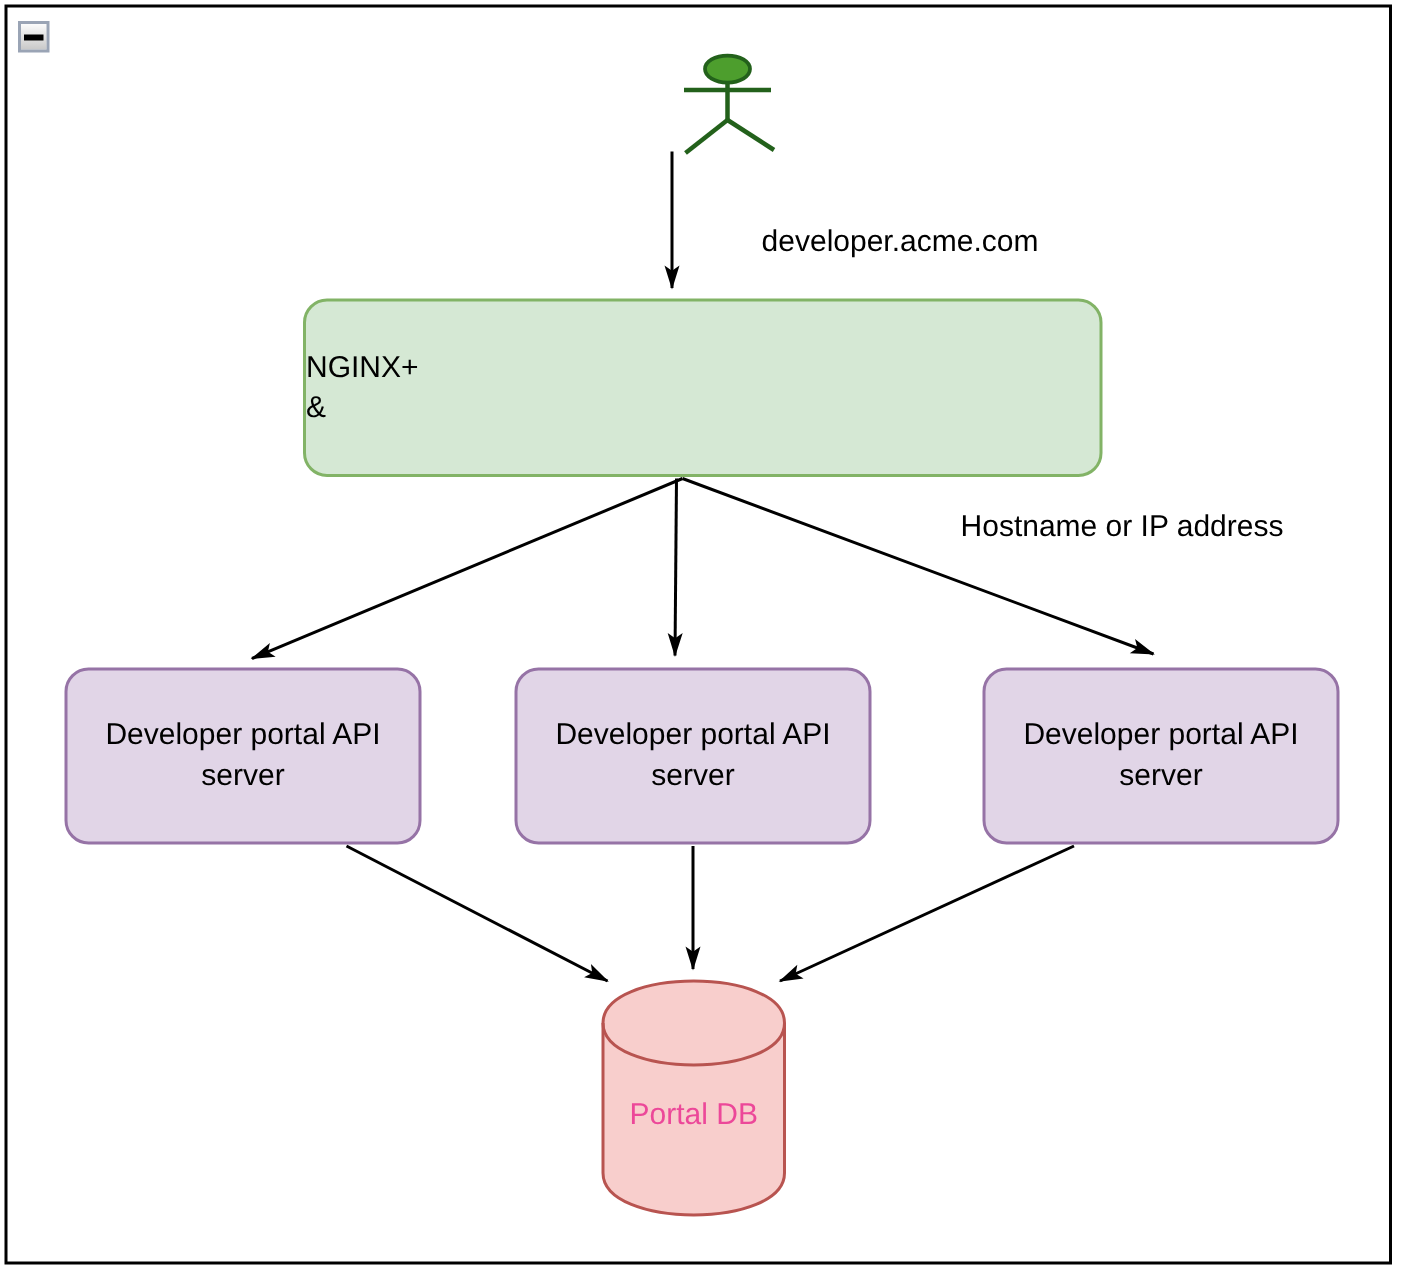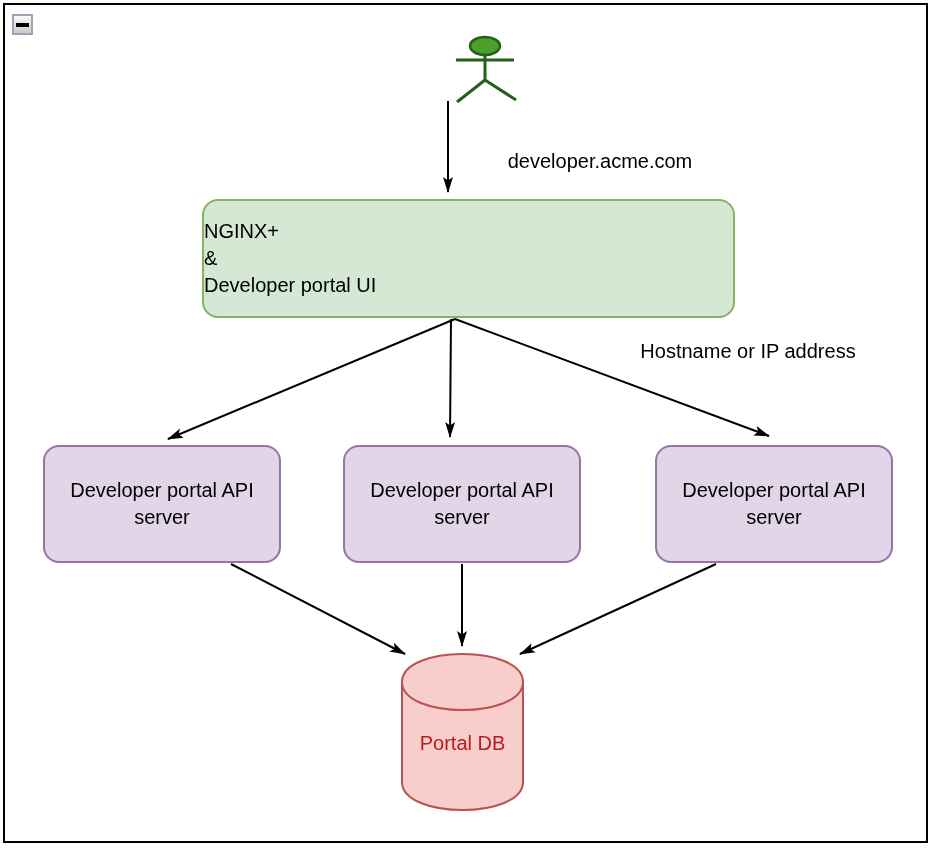--- a/index.html
+++ b/index.html
@@ -87,38 +87,37 @@
   }
   .label-acme { left: 600px; top: 150px; }
   .label-hostname { left: 748px; top: 340px; }
 
   .db-label {
     position: absolute;
     left: 402px; top: 732px;
     width: 121px;
     text-align: center;
     font-size: 20px;
-    color: #b91c1c;
+    color: #ec4899;
   }
 </style>
 </head>
 <body>
 
 <div class="canvas">
 
   <div class="frame"></div>
 
   <button class="collapse-btn">
     <span class="minus-bar"></span>
   </button>
 
   <div class="node node-nginx">
     <div>NGINX+</div>
     <div>&amp;</div>
-    <div>Developer portal UI</div>
   </div>
 
   <div class="node node-api node-api-1">
     <div>Developer portal API server</div>
   </div>
   <div class="node node-api node-api-2">
     <div>Developer portal API server</div>
   </div>
   <div class="node node-api node-api-3">
     <div>Developer portal API server</div>

